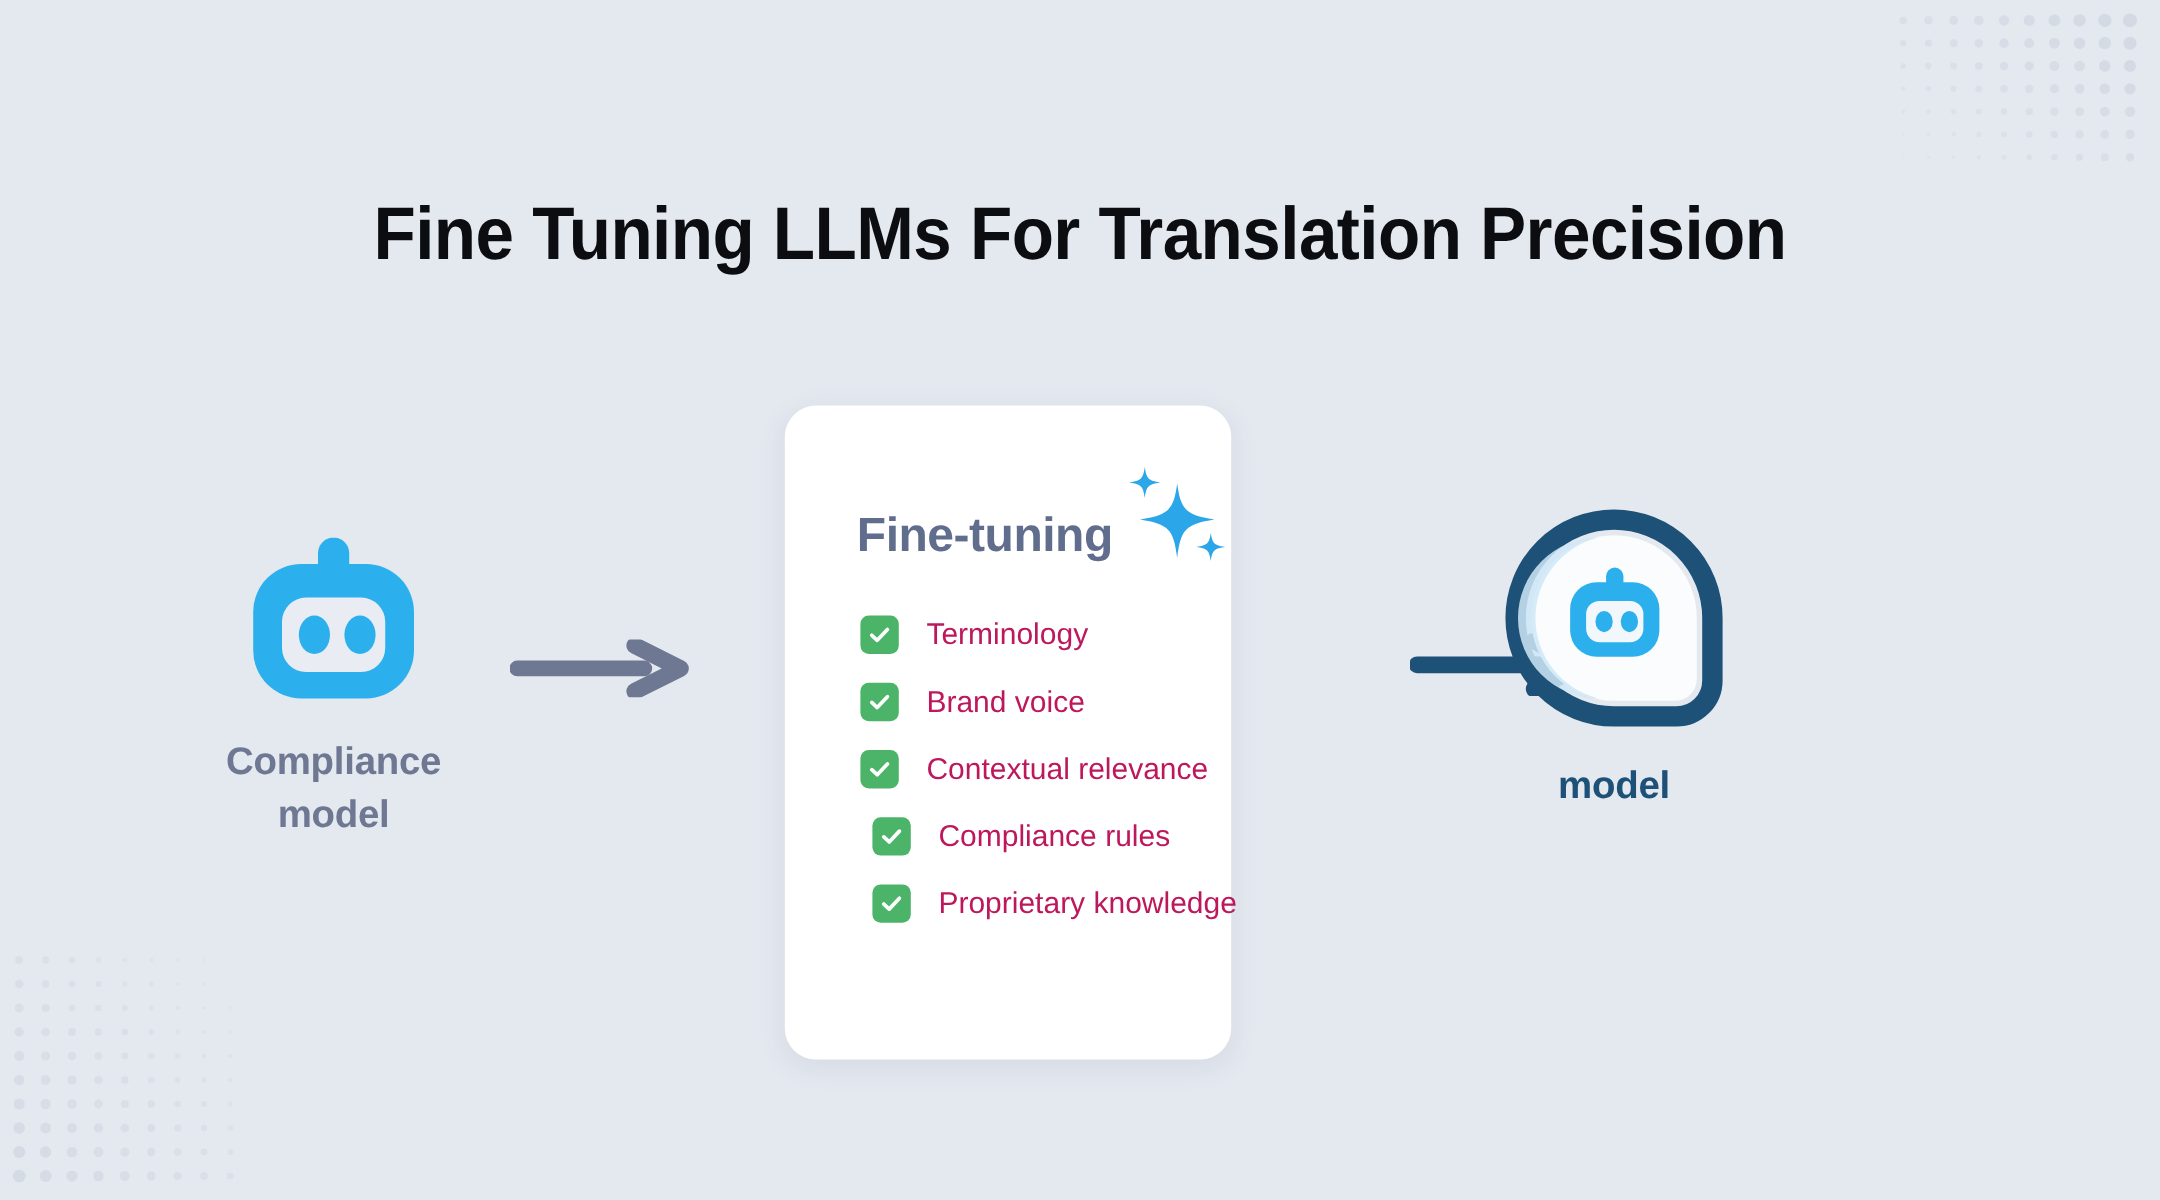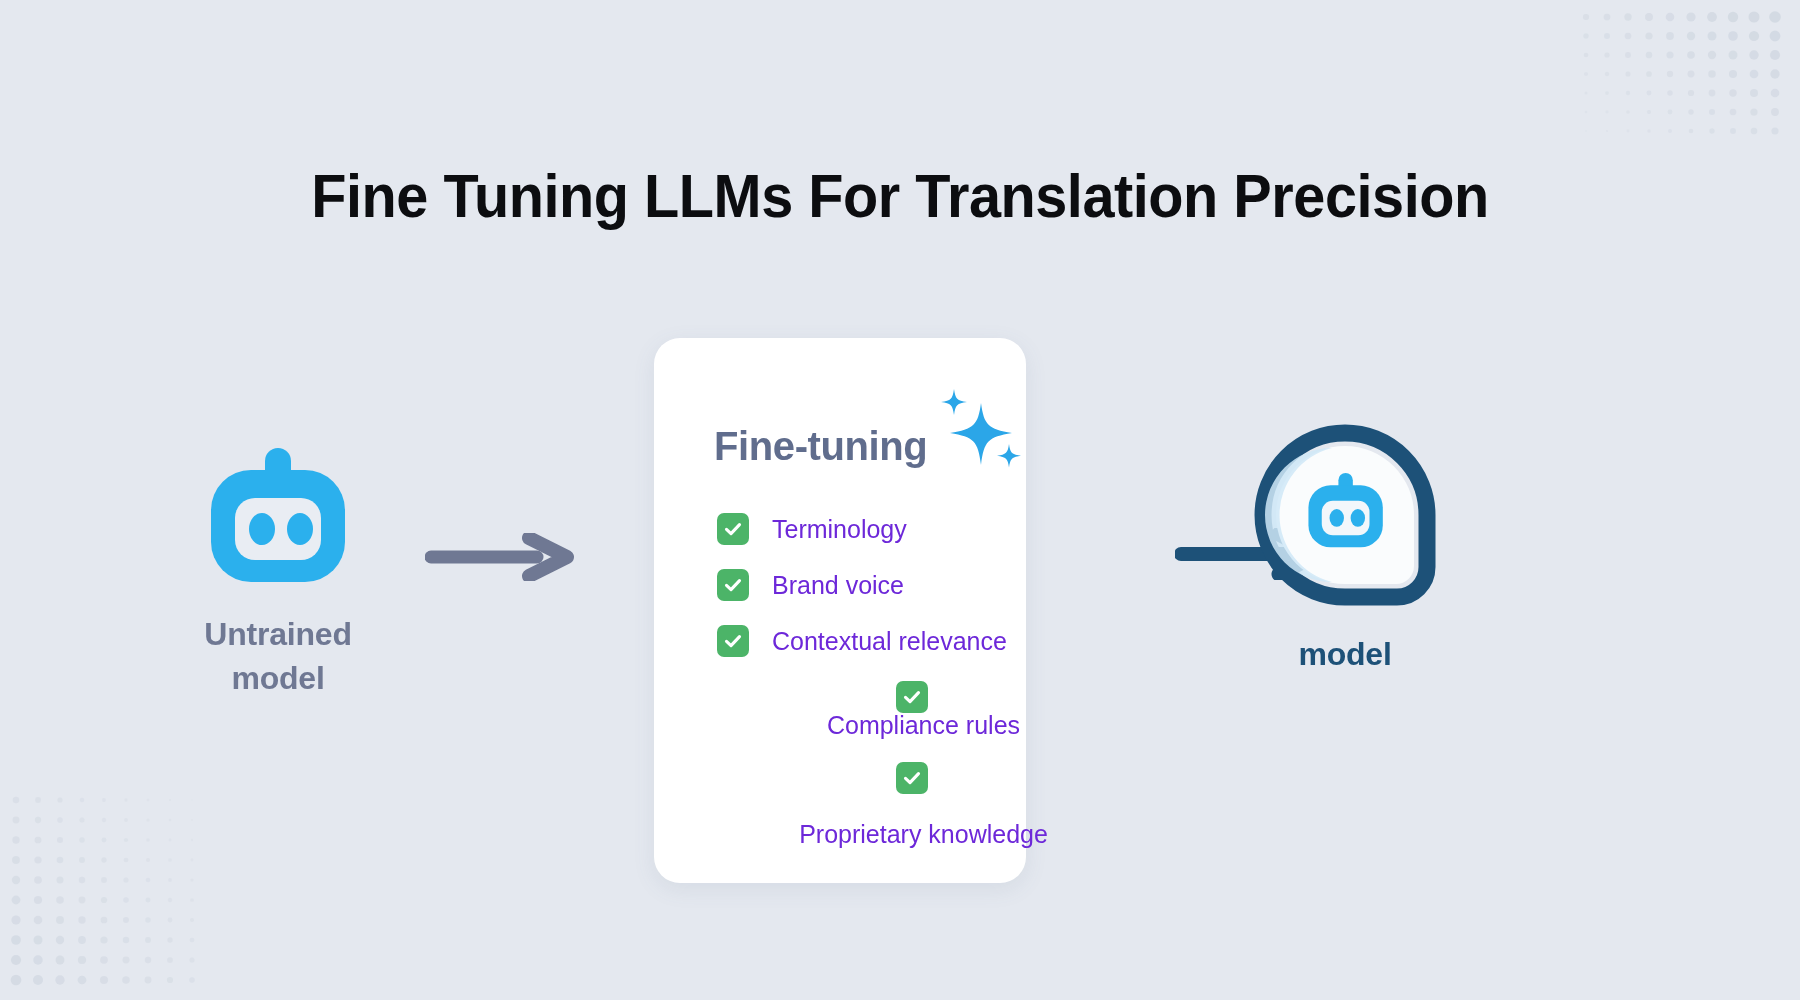--- a/index.html
+++ b/index.html
@@ -131,37 +131,37 @@
     position: absolute;
     left: 63px;
     top: 175px;
     width: 380px;
   }
   .check-row {
     display: flex;
     align-items: center;
     margin-bottom: 24px;
   }
-  .check-row.indent { margin-left: 10px; flex-direction: column; }
-  .check-row:last-child { margin-bottom: 0; gap: 28px; }
+  .check-row.indent { margin-left: 10px; }
+  .check-row:last-child { margin-bottom: 0; }
 
   .checkbox {
     width: 32px;
     height: 32px;
     border-radius: 7px;
     background: #4cb468;
     flex: 0 0 32px;
     display: flex;
     align-items: center;
     justify-content: center;
   }
   .check-text {
     margin-left: 23px;
     font-size: 25px;
-    color: #6d28d9;
+    color: #be185d;
     line-height: 1;
     white-space: nowrap;
   }
 </style>
 </head>
 <body>
 
 <svg class="dots dots-tr" viewBox="0 0 210 135" xmlns="http://www.w3.org/2000/svg">
   <g id="tr-dots" fill="#cfd6e0">
       <circle cx="6" cy="9" r="3.05" opacity="0.50"></circle>
@@ -340,21 +340,21 @@
     <div class="icon-holder">
       <svg width="150" height="135" viewBox="0 0 150 135" xmlns="http://www.w3.org/2000/svg">
         <rect x="62" y="0" width="26" height="40" rx="13" fill="#2bb0ed"></rect>
         <rect x="8" y="22" width="134" height="112" rx="40" fill="#2bb0ed"></rect>
         <rect x="32" y="50" width="86" height="62" rx="20" fill="#e9edf3"></rect>
         <ellipse cx="59" cy="81" rx="13" ry="16" fill="#2bb0ed"></ellipse>
         <ellipse cx="97" cy="81" rx="13" ry="16" fill="#2bb0ed"></ellipse>
       </svg>
     </div>
     <div class="model-label slate">
-      <div>Untrained</div>
+      <div>Compliance</div>
       <div>model</div>
     </div>
   </div>
 
   <svg class="arrow arrow-1" width="150" height="48" viewBox="0 0 150 48" xmlns="http://www.w3.org/2000/svg">
     <path d="M6 24 H112" stroke="#6f7893" stroke-width="13" stroke-linecap="round"></path>
     <path d="M104 5 L142 24 L104 43" fill="none" stroke="#6f7893" stroke-width="14" stroke-linecap="round" stroke-linejoin="round"></path>
   </svg>
 
   <div class="card">

